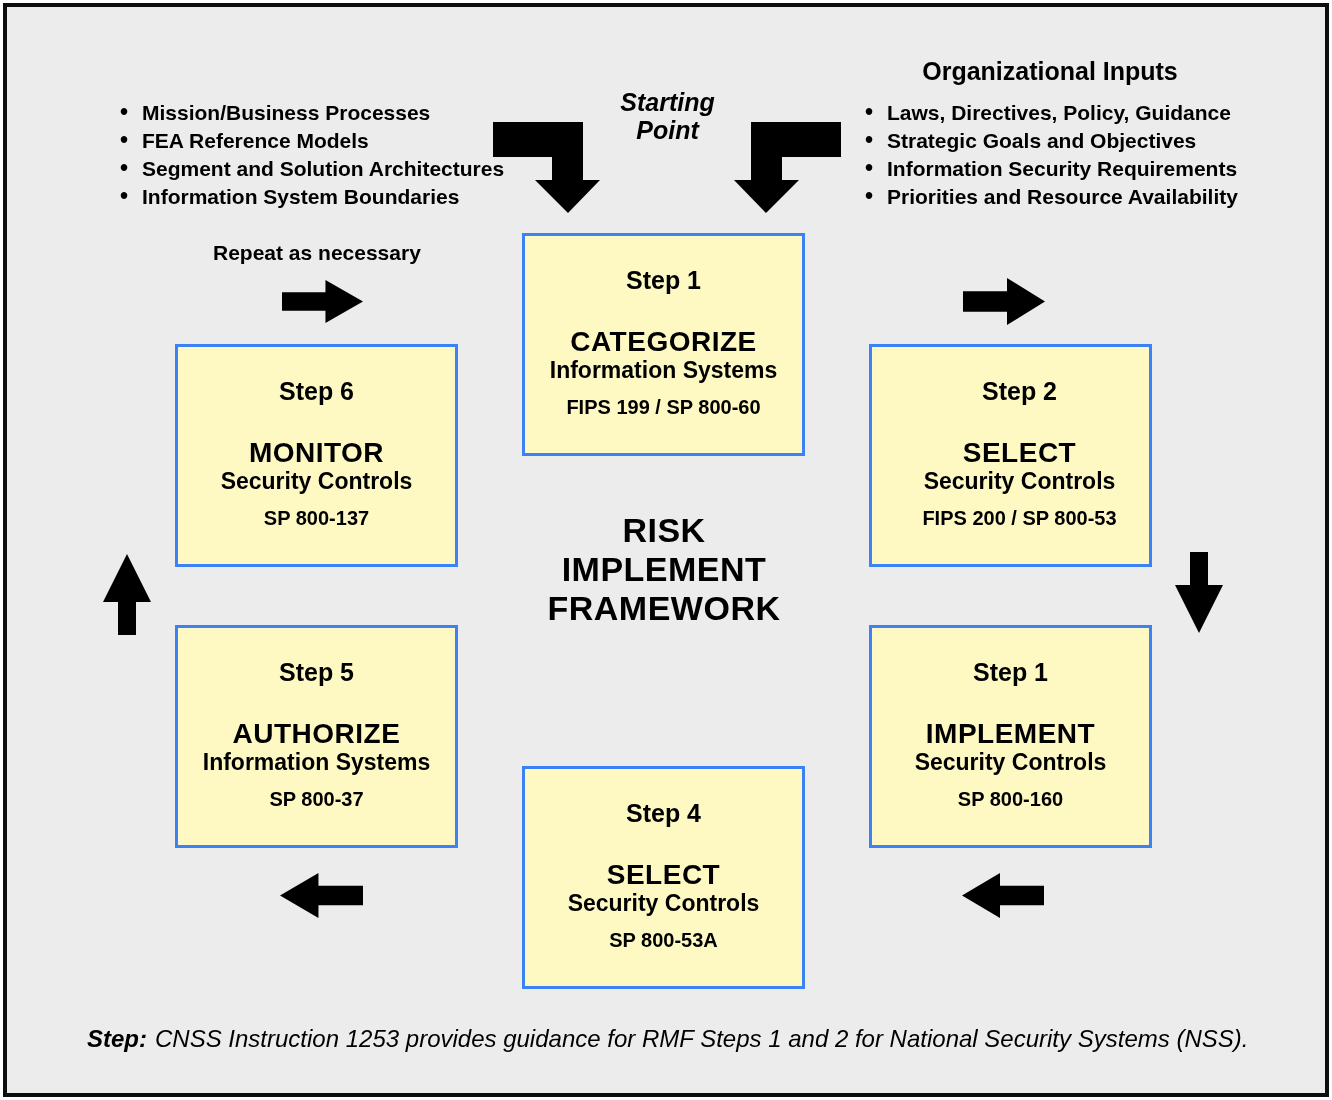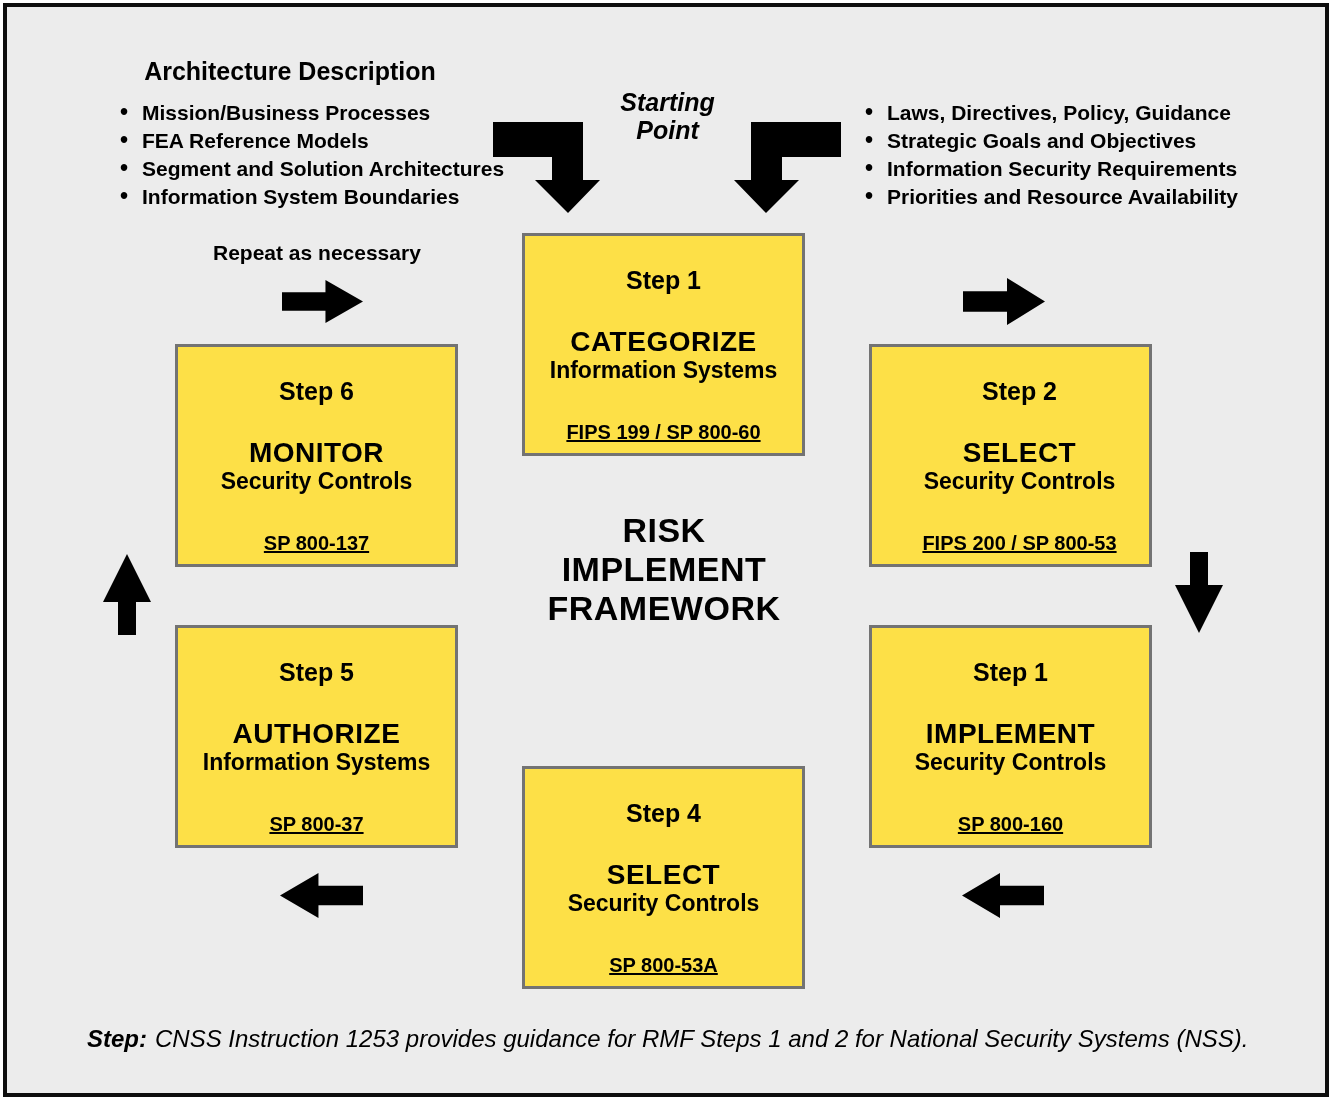--- a/index.html
+++ b/index.html
@@ -31,53 +31,53 @@
 
   .starting-point {
     font-size:25px; font-weight:bold; font-style:italic;
     text-align:center; line-height:28px; white-space:nowrap;
   }
 
   .repeat-label { font-size:21px; font-weight:bold; white-space:nowrap; }
 
   .step-box {
     width:283px; height:223px; box-sizing:border-box;
-    background:#fde047; border:3px solid #737373;
+    background:#fef9c3; border:3px solid #3b82f6;
     display:flex; flex-direction:column; align-items:center;
     text-align:center; font-weight:bold;
   }
   .step-num    { margin-top:30px; font-size:25px; line-height:28px; }
   .step-action { margin-top:33px; font-size:28px; line-height:30px; letter-spacing:0.5px; }
   .step-object { font-size:23px; line-height:27px; }
-  .step-ref    { margin-top:36px; font-size:20px; line-height:24px;text-decoration:underline; }
+  .step-ref    { margin-top:11px; font-size:20px; line-height:24px; }
 
   .center-title { text-align:center; }
   .center-title .line { font-size:34px; font-weight:bold; line-height:39px; letter-spacing:0.5px; }
   .center-subtitle { margin-top:22px; font-size:29px; font-weight:bold; }
 
   .note { font-size:24px; font-style:italic; white-space:nowrap; }
   .note .note-label { font-weight:bold; margin-right:8px; }
 
   svg.arrow { display:block; }
   svg.arrow polygon { fill:#000; stroke:none; }
 </style>
 </head>
 <body>
 
 <div class="page">
   <div class="frame"></div>
 
-  <div class="abs panel-title" style="left:120px; top:57px; width:340px;">Architecture Description</div>
   <ul class="abs panel-list" style="left:118px; top:99px;">
     <li>Mission/Business Processes</li>
     <li>FEA Reference Models</li>
     <li>Segment and Solution Architectures</li>
     <li>Information System Boundaries</li>
   </ul>
 
+  <div class="abs panel-title" style="left:880px; top:57px; width:340px;">Organizational Inputs</div>
   <ul class="abs panel-list" style="left:863px; top:99px;">
     <li>Laws, Directives, Policy, Guidance</li>
     <li>Strategic Goals and Objectives</li>
     <li>Information Security Requirements</li>
     <li>Priorities and Resource Availability</li>
   </ul>
 
   <div class="abs starting-point" style="left:585px; top:88px; width:165px;">
     <div>Starting</div>
     <div>Point</div>

